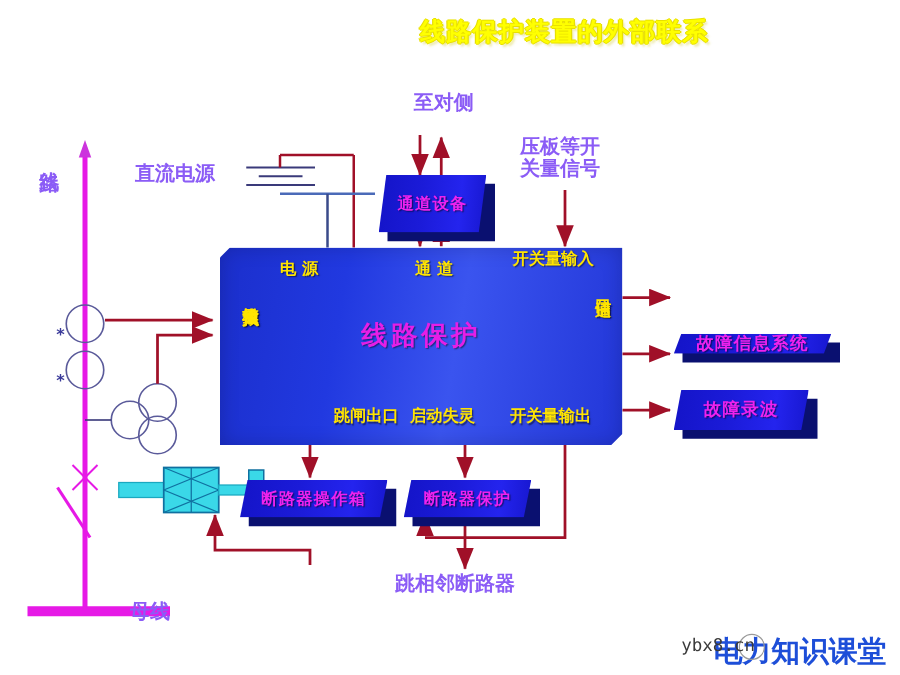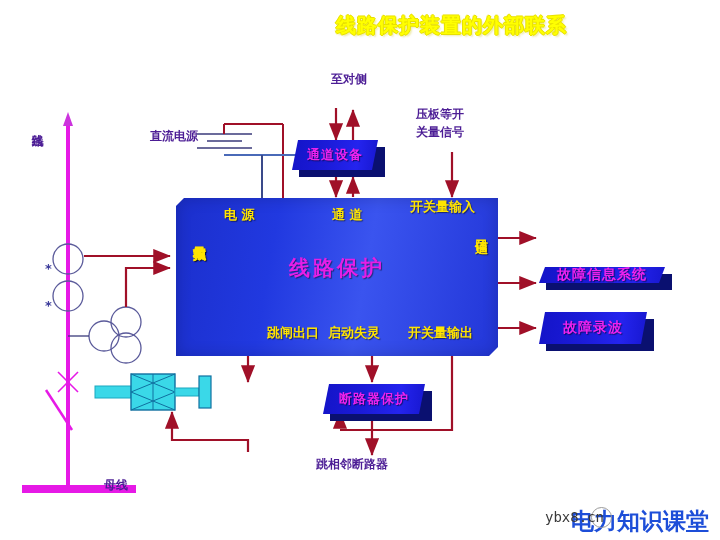--- a/index.html
+++ b/index.html
@@ -18,23 +18,23 @@
   svg.layer {
     position: absolute;
     left: 0;
     top: 0;
     width: 720px;
     height: 540px;
     pointer-events: none;
   }
   .lbl {
     position: absolute;
-    color: #4c1d95;
-    font-weight: bold;
-    font-size: 12px;
+    color: #8b5cf6;
+    font-weight: bold;
+    font-size: 16px;
     line-height: 1.15;
     white-space: pre;
     letter-spacing: 0px;
   }
   .lbl.vert {
     writing-mode: vertical-rl;
     text-orientation: upright;
     white-space: nowrap;
     letter-spacing: 1px;
   }
@@ -278,52 +278,56 @@
     <div class="port" style="left:234px; top:0;">开关量输入</div>
 
     <div class="port vert" style="left:14px; top:38px;">模拟量输入</div>
     <div class="port vert" style="left:296px; top:32px;">通信口</div>
 
     <div class="port" style="left:44px; top:126px;padding-left:47px;">跳闸出口</div>
     <div class="port" style="left:152px; top:126px;">启动失灵</div>
     <div class="port" style="left:232px; top:126px;">开关量输出</div>
   </div>
 
-  <div class="box3d" style="left:292px; top:140px; width:86px; height:30px;">
+  <div class="box3d" style="left:303px; top:140px; width:86px; height:46px;">
     <div class="shadow"></div>
     <div class="face" style="font-size:13px;">通道设备</div>
   </div>
 
 
   <div class="box3d" style="left:539px; top:267px; width:126px; height:16px;">
     <div class="shadow"></div>
     <div class="face">故障信息系统</div>
   </div>
 
   <div class="box3d" style="left:539px; top:312px; width:108px; height:32px;text-align:right;">
     <div class="shadow"></div>
     <div class="face">故障录波</div>
   </div>
 
+  <div class="box3d" style="left:192px; top:384px; width:118px; height:30px;">
+    <div class="shadow"></div>
+    <div class="face" style="font-size:13px;">断路器操作箱</div>
+  </div>
 
   <div class="box3d" style="left:323px; top:384px; width:102px; height:30px;">
     <div class="shadow"></div>
     <div class="face" style="font-size:13px;">断路器保护</div>
   </div>
 
   <div class="lbl" style="left:331px; top:73px;">至对侧</div>
 
-  <div class="lbl" style="left:108px; top:130px;margin-left:42px;">直流电源</div>
+  <div class="lbl" style="left:108px; top:130px;">直流电源</div>
 
   <div class="lbl" style="left:416px; top:108px;">压板等开</div>
   <div class="lbl" style="left:416px; top:126px;">关量信号</div>
 
   <div class="lbl vert" style="left:30px; top:124px;">线路</div>
 
-  <div class="lbl" style="left:104px; top:480px;font-family:Liberation Mono, monospace;">母线</div>
+  <div class="lbl" style="left:104px; top:480px;">母线</div>
 
   <div class="lbl" style="left:316px; top:458px;">跳相邻断路器</div>
 
   <div class="lbl" style="left:45px; top:262px; font-size:13px; color:#3a3a9a;">*</div>
   <div class="lbl" style="left:45px; top:299px; font-size:13px; color:#3a3a9a;">*</div>
 
   <div id="watermark">
     <div class="wm-big">电力知识课堂</div>
     <div class="wm-icon"></div>
     <div class="wm-small">ybx8.cn</div>

